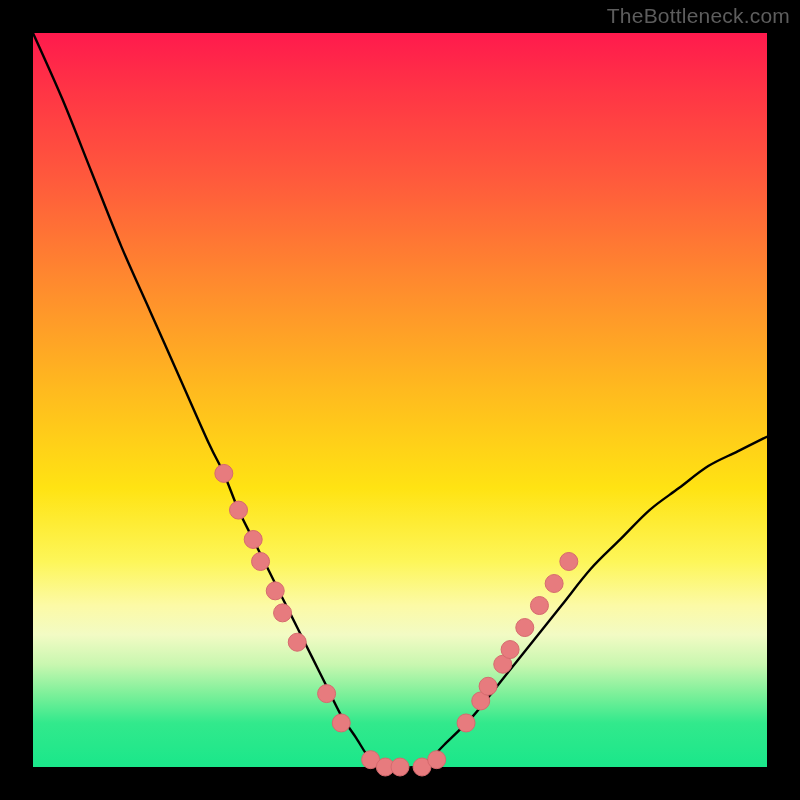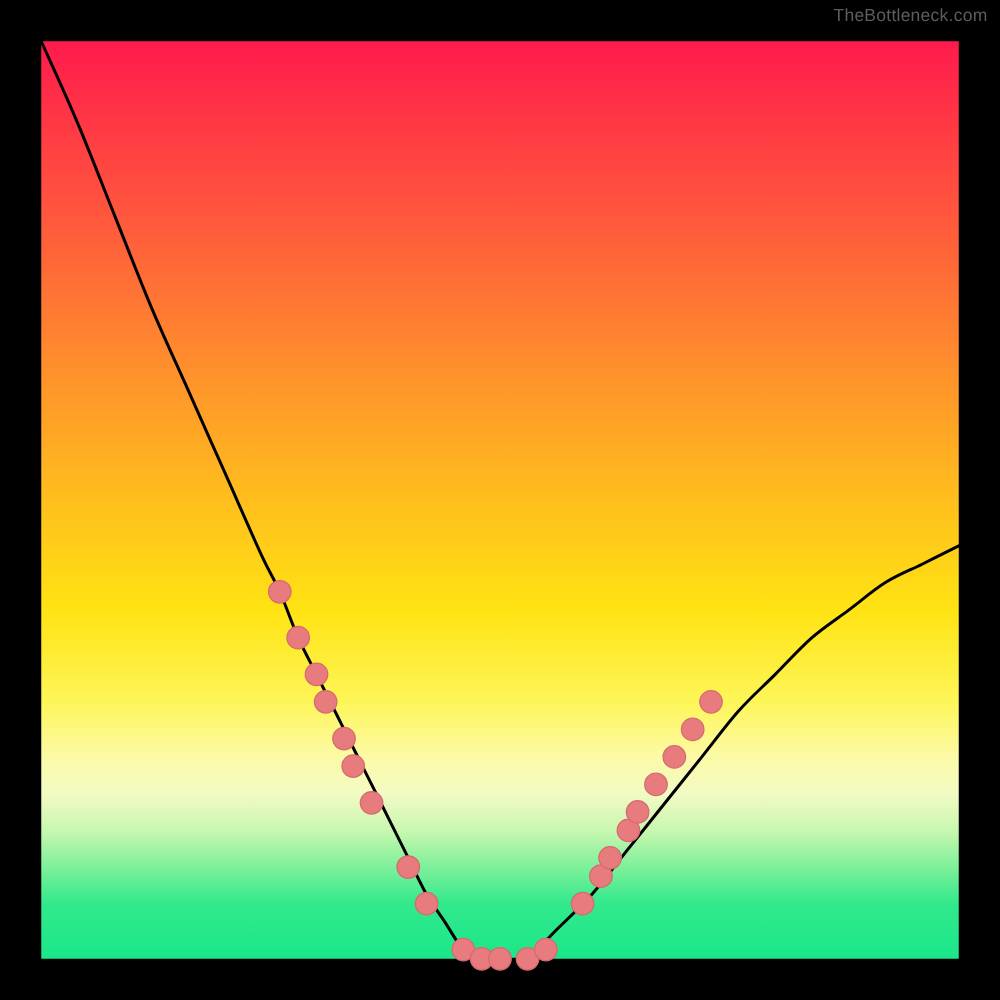--- a/index.html
+++ b/index.html
@@ -44,21 +44,21 @@
     left: 0; top: 0;
     width: 734px;
     height: 734px;
     overflow: visible;
   }
   .watermark {
     position: absolute;
     top: 4px;
     right: 10px;
     color: #5d5d5d;
-    font-size: 14px;
+    font-size: 21px;
     letter-spacing: 0.2px;
     font-weight: 400;
   }
 </style>
 </head>
 <body>
 
 <div class="stage">
   <div class="watermark">TheBottleneck.com</div>
   <div class="plot">

